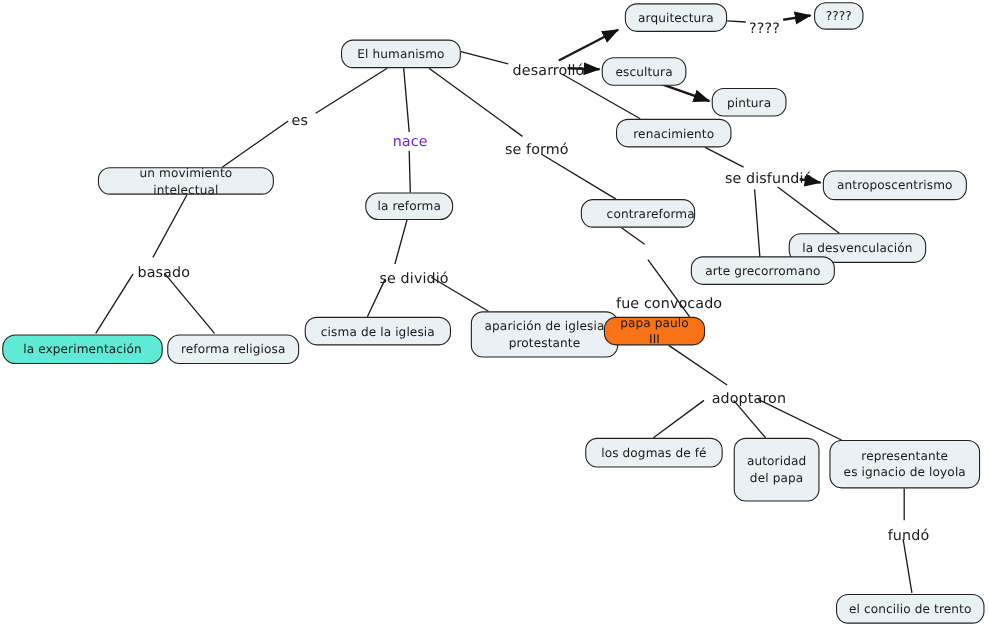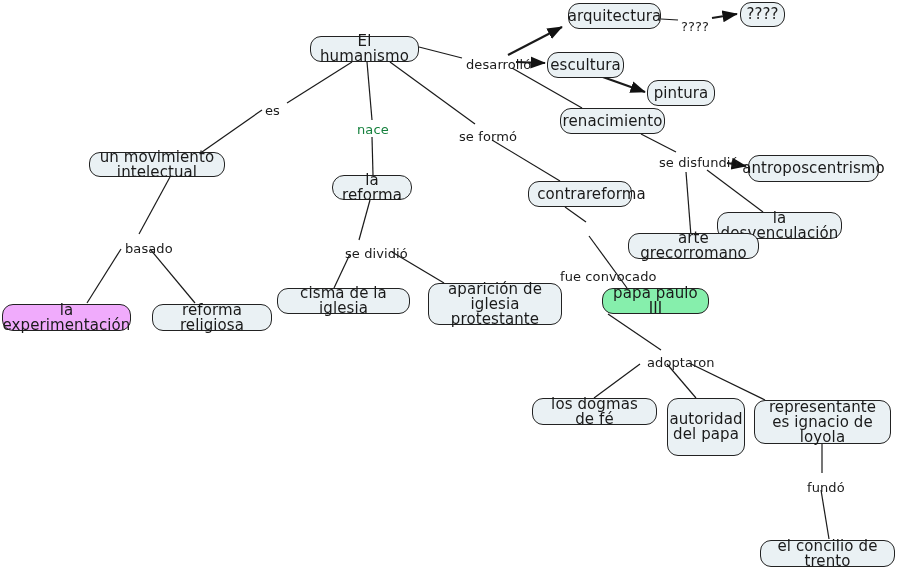--- a/index.html
+++ b/index.html
@@ -26,21 +26,21 @@
     height: 569px;
     pointer-events: none;
   }
   .node {
     position: absolute;
     box-sizing: border-box;
     background: #eaf1f4;
     border: 1.3px solid #222222;
     border-radius: 11px;
     color: #1a1a1a;
-    font-size: 15px;
+    font-size: 11px;
     line-height: 15px;
     text-align: center;
     display: flex;
     align-items: center;
     justify-content: center;
     padding: 2px 8px;
     white-space: pre-line;
     letter-spacing: 0.1px;
   }
   .edge-label {
@@ -100,39 +100,39 @@
   <div id="nodes-group">
       <div class="node" style="left: 310px; top: 36px; width: 109px; height: 26px; background: rgb(234, 241, 244); border-color: rgb(34, 34, 34); color: rgb(26, 26, 26);">El humanismo</div>
       <div class="node" style="left: 568px; top: 3px; width: 93px; height: 26px; background: rgb(234, 241, 244); border-color: rgb(34, 34, 34); color: rgb(26, 26, 26);">arquitectura</div>
       <div class="node" style="left: 740px; top: 2px; width: 45px; height: 25px; background: rgb(234, 241, 244); border-color: rgb(34, 34, 34); color: rgb(26, 26, 26);">????</div>
       <div class="node" style="left: 547px; top: 52px; width: 77px; height: 26px; background: rgb(234, 241, 244); border-color: rgb(34, 34, 34); color: rgb(26, 26, 26);">escultura</div>
       <div class="node" style="left: 647px; top: 80px; width: 68px; height: 26px; background: rgb(234, 241, 244); border-color: rgb(34, 34, 34); color: rgb(26, 26, 26);">pintura</div>
       <div class="node" style="left: 560px; top: 108px; width: 105px; height: 26px; background: rgb(234, 241, 244); border-color: rgb(34, 34, 34); color: rgb(26, 26, 26);">renacimiento</div>
       <div class="node" style="left: 748px; top: 155px; width: 131px; height: 27px; background: rgb(234, 241, 244); border-color: rgb(34, 34, 34); color: rgb(26, 26, 26);">antroposcentrismo</div>
       <div class="node" style="left: 717px; top: 212px; width: 125px; height: 27px; background: rgb(234, 241, 244); border-color: rgb(34, 34, 34); color: rgb(26, 26, 26);">la desvenculación</div>
       <div class="node" style="left: 628px; top: 233px; width: 131px; height: 26px; background: rgb(234, 241, 244); border-color: rgb(34, 34, 34); color: rgb(26, 26, 26);">arte grecorromano</div>
-      <div class="node" style="left: 89px; top: 152px; width: 136px; height: 25px; background: rgb(234, 241, 244); border-color: rgb(34, 34, 34); color: rgb(26, 26, 26);">un movimiento intelectual</div>
-      <div class="node" style="left: 2px; top: 304px; width: 129px; height: 27px; background: #f0abfc; border-color: rgb(34, 34, 34); color: rgb(26, 26, 26);">la experimentación</div>
+      <div class="node" style="left: 89px; top: 152px; width: 160px; height: 25px; background: rgb(234, 241, 244); border-color: rgb(34, 34, 34); color: rgb(26, 26, 26);">un movimiento intelectual</div>
+      <div class="node" style="left: 2px; top: 304px; width: 146px; height: 27px; background: #5eead4; border-color: rgb(34, 34, 34); color: rgb(26, 26, 26); border-radius: 12px;">la experimentación</div>
       <div class="node" style="left: 152px; top: 304px; width: 120px; height: 27px; background: rgb(234, 241, 244); border-color: rgb(34, 34, 34); color: rgb(26, 26, 26);">reforma religiosa</div>
       <div class="node" style="left: 332px; top: 175px; width: 80px; height: 25px; background: rgb(234, 241, 244); border-color: rgb(34, 34, 34); color: rgb(26, 26, 26); border-radius: 12px;">la reforma</div>
       <div class="node" style="left: 277px; top: 288px; width: 133px; height: 26px; background: rgb(234, 241, 244); border-color: rgb(34, 34, 34); color: rgb(26, 26, 26);">cisma de la iglesia</div>
       <div class="node" style="left: 428px; top: 283px; width: 134px; height: 42px; background: rgb(234, 241, 244); border-color: rgb(34, 34, 34); color: rgb(26, 26, 26);">aparición de iglesia
 protestante</div>
       <div class="node" style="left: 528px; top: 181px; width: 104px; height: 26px; background: rgb(234, 241, 244); border-color: rgb(34, 34, 34); color: rgb(26, 26, 26); padding-left: 31px;">contrareforma</div>
-      <div class="node" style="left: 602px; top: 288px; width: 107px; height: 26px; background: #86efac; border-color: rgb(34, 34, 34); color: rgb(26, 26, 26);">papa paulo III</div>
+      <div class="node" style="left: 549px; top: 288px; width: 92px; height: 26px; background: #f97316; border-color: rgb(34, 34, 34); color: rgb(26, 26, 26);">papa paulo III</div>
       <div class="node" style="left: 532px; top: 398px; width: 125px; height: 27px; background: rgb(234, 241, 244); border-color: rgb(34, 34, 34); color: rgb(26, 26, 26);">los dogmas de fé</div>
       <div class="node" style="left: 667px; top: 398px; width: 78px; height: 58px; background: rgb(234, 241, 244); border-color: rgb(34, 34, 34); color: rgb(26, 26, 26);">autoridad
 del papa</div>
       <div class="node" style="left: 754px; top: 400px; width: 137px; height: 44px; background: rgb(234, 241, 244); border-color: rgb(34, 34, 34); color: rgb(26, 26, 26);">representante
 es ignacio de loyola</div>
       <div class="node" style="left: 760px; top: 540px; width: 135px; height: 27px; background: rgb(234, 241, 244); border-color: rgb(34, 34, 34); color: rgb(26, 26, 26);">el concilio de trento</div>
     </div>
   <div id="labels-group">
       <div class="edge-label" style="left: 265px; top: 103px; color: rgb(26, 26, 26);">es</div>
-      <div class="edge-label" style="left: 357px; top: 122px; color: #15803d;">nace</div>
+      <div class="edge-label" style="left: 357px; top: 122px; color: #6d28d9;">nace</div>
       <div class="edge-label" style="left: 459px; top: 129px; color: rgb(26, 26, 26);">se formó</div>
       <div class="edge-label" style="left: 466px; top: 57px; color: rgb(26, 26, 26);">desarrolló</div>
       <div class="edge-label" style="left: 681px; top: 19px; color: rgb(26, 26, 26);">????</div>
       <div class="edge-label" style="left: 659px; top: 155px; color: rgb(26, 26, 26);">se disfundió</div>
       <div class="edge-label" style="left: 125px; top: 241px; color: rgb(26, 26, 26);">basado</div>
       <div class="edge-label" style="left: 345px; top: 246px; color: rgb(26, 26, 26);">se dividió</div>
       <div class="edge-label" style="left: 560px; top: 227px; color: rgb(26, 26, 26); margin-top: 42px;">fue convocado</div>
       <div class="edge-label" style="left: 647px; top: 355px; color: rgb(26, 26, 26);">adoptaron</div>
       <div class="edge-label" style="left: 807px; top: 480px; color: rgb(26, 26, 26);">fundó</div>
     </div>

